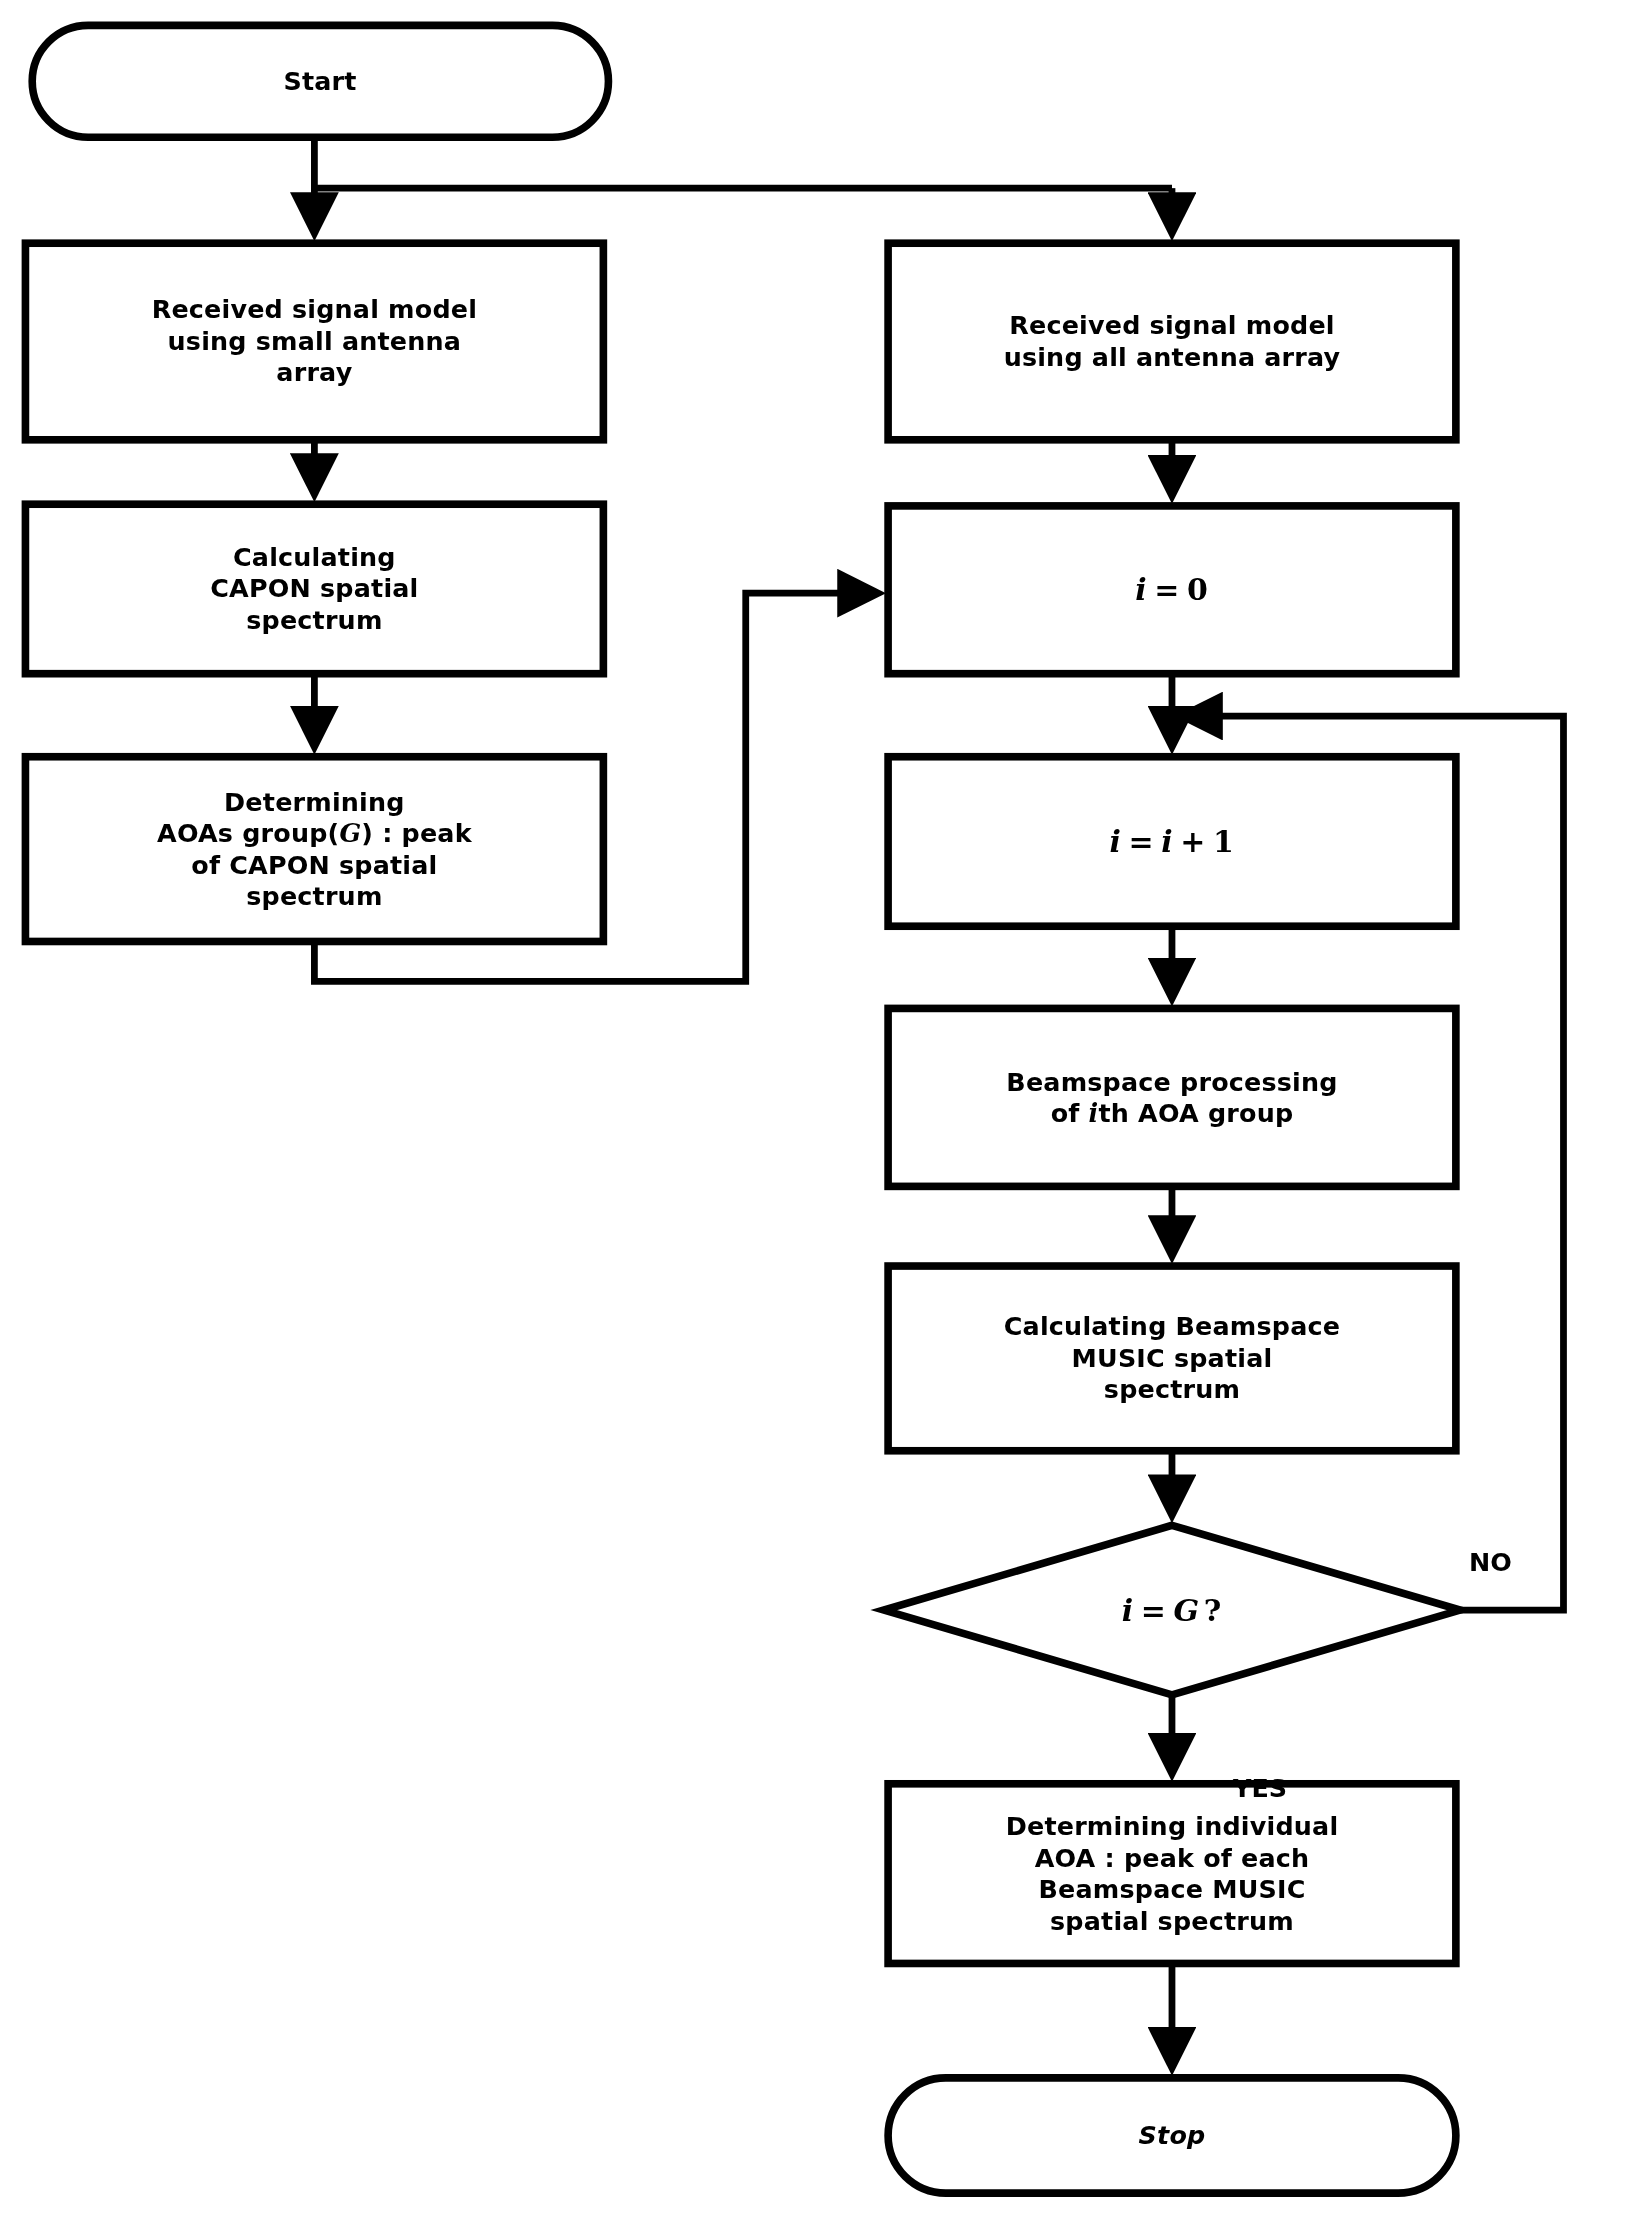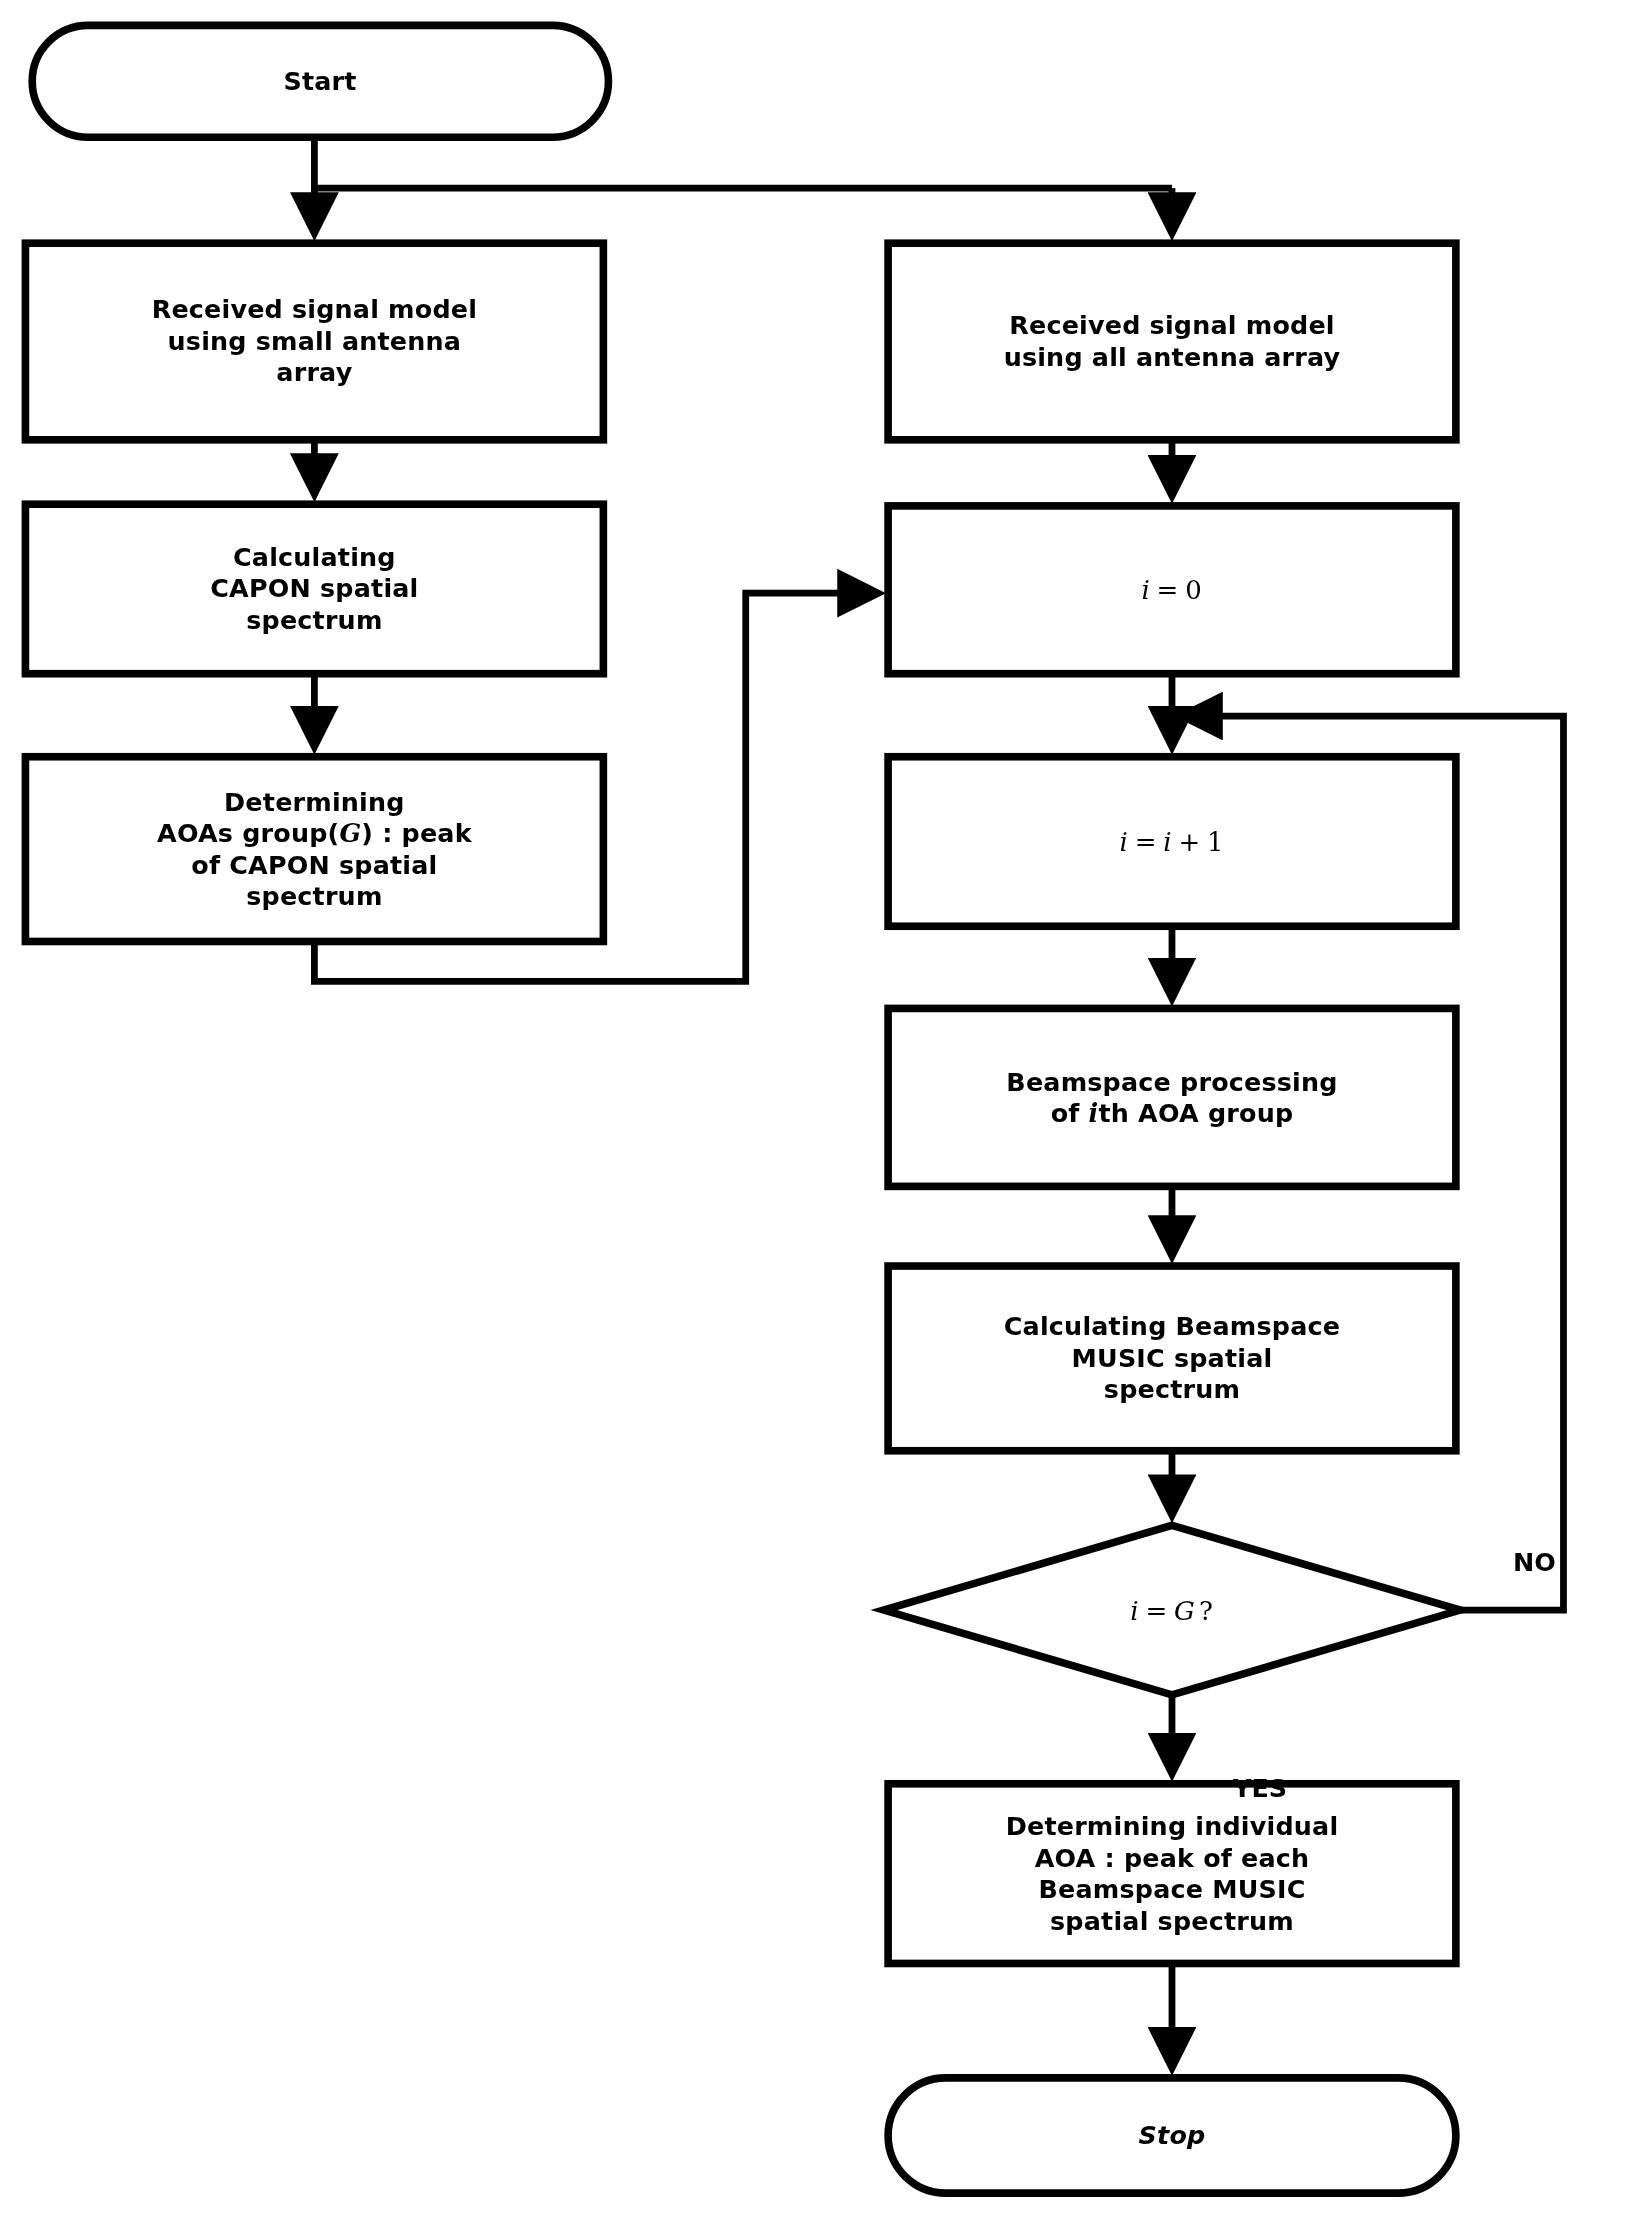--- a/index.html
+++ b/index.html
@@ -23,22 +23,22 @@
     font-size:25.4px;
     line-height:1.24;
     color:#000000;
     letter-spacing:0.2px;
     pointer-events:none;
     white-space:pre-line;
   }
   .math{
     font-family:"DejaVu Serif","Liberation Serif",serif;
     font-style:italic;
-    font-weight:normal;
-    font-size:26px;
+    font-weight:bold;
+    font-size:30px;
     letter-spacing:0.8px;
   }
   .math .op{font-style:normal;}
   .math .num{font-style:normal;}
   .edge-label{
     position:absolute;
     font-family:"DejaVu Sans","Liberation Sans",sans-serif;
     font-weight:bold;
     font-size:25.4px;
     color:#000000;
@@ -152,18 +152,18 @@
 AOA : peak of each
 Beamspace MUSIC
 spatial spectrum</div>
 
   <div class="node-label" style="left:884px;top:1526px;width:576px;height:170px;">
     <span class="math"><span>i</span> <span class="op">=</span> <span>G</span> <span class="op">?</span></span>
   </div>
 
   <div class="node-label" style="left:888px;top:2078px;width:568px;height:115px;font-style:italic;">Stop</div>
 
-  <div class="edge-label" style="left:1469px;top:1547px;margin-left:44px;">NO</div>
+  <div class="edge-label" style="left:1469px;top:1547px;">NO</div>
 
   <div class="edge-label" style="left:1233px;top:1773px;">YES</div>
 
 </div>
 
 
 </body></html>

